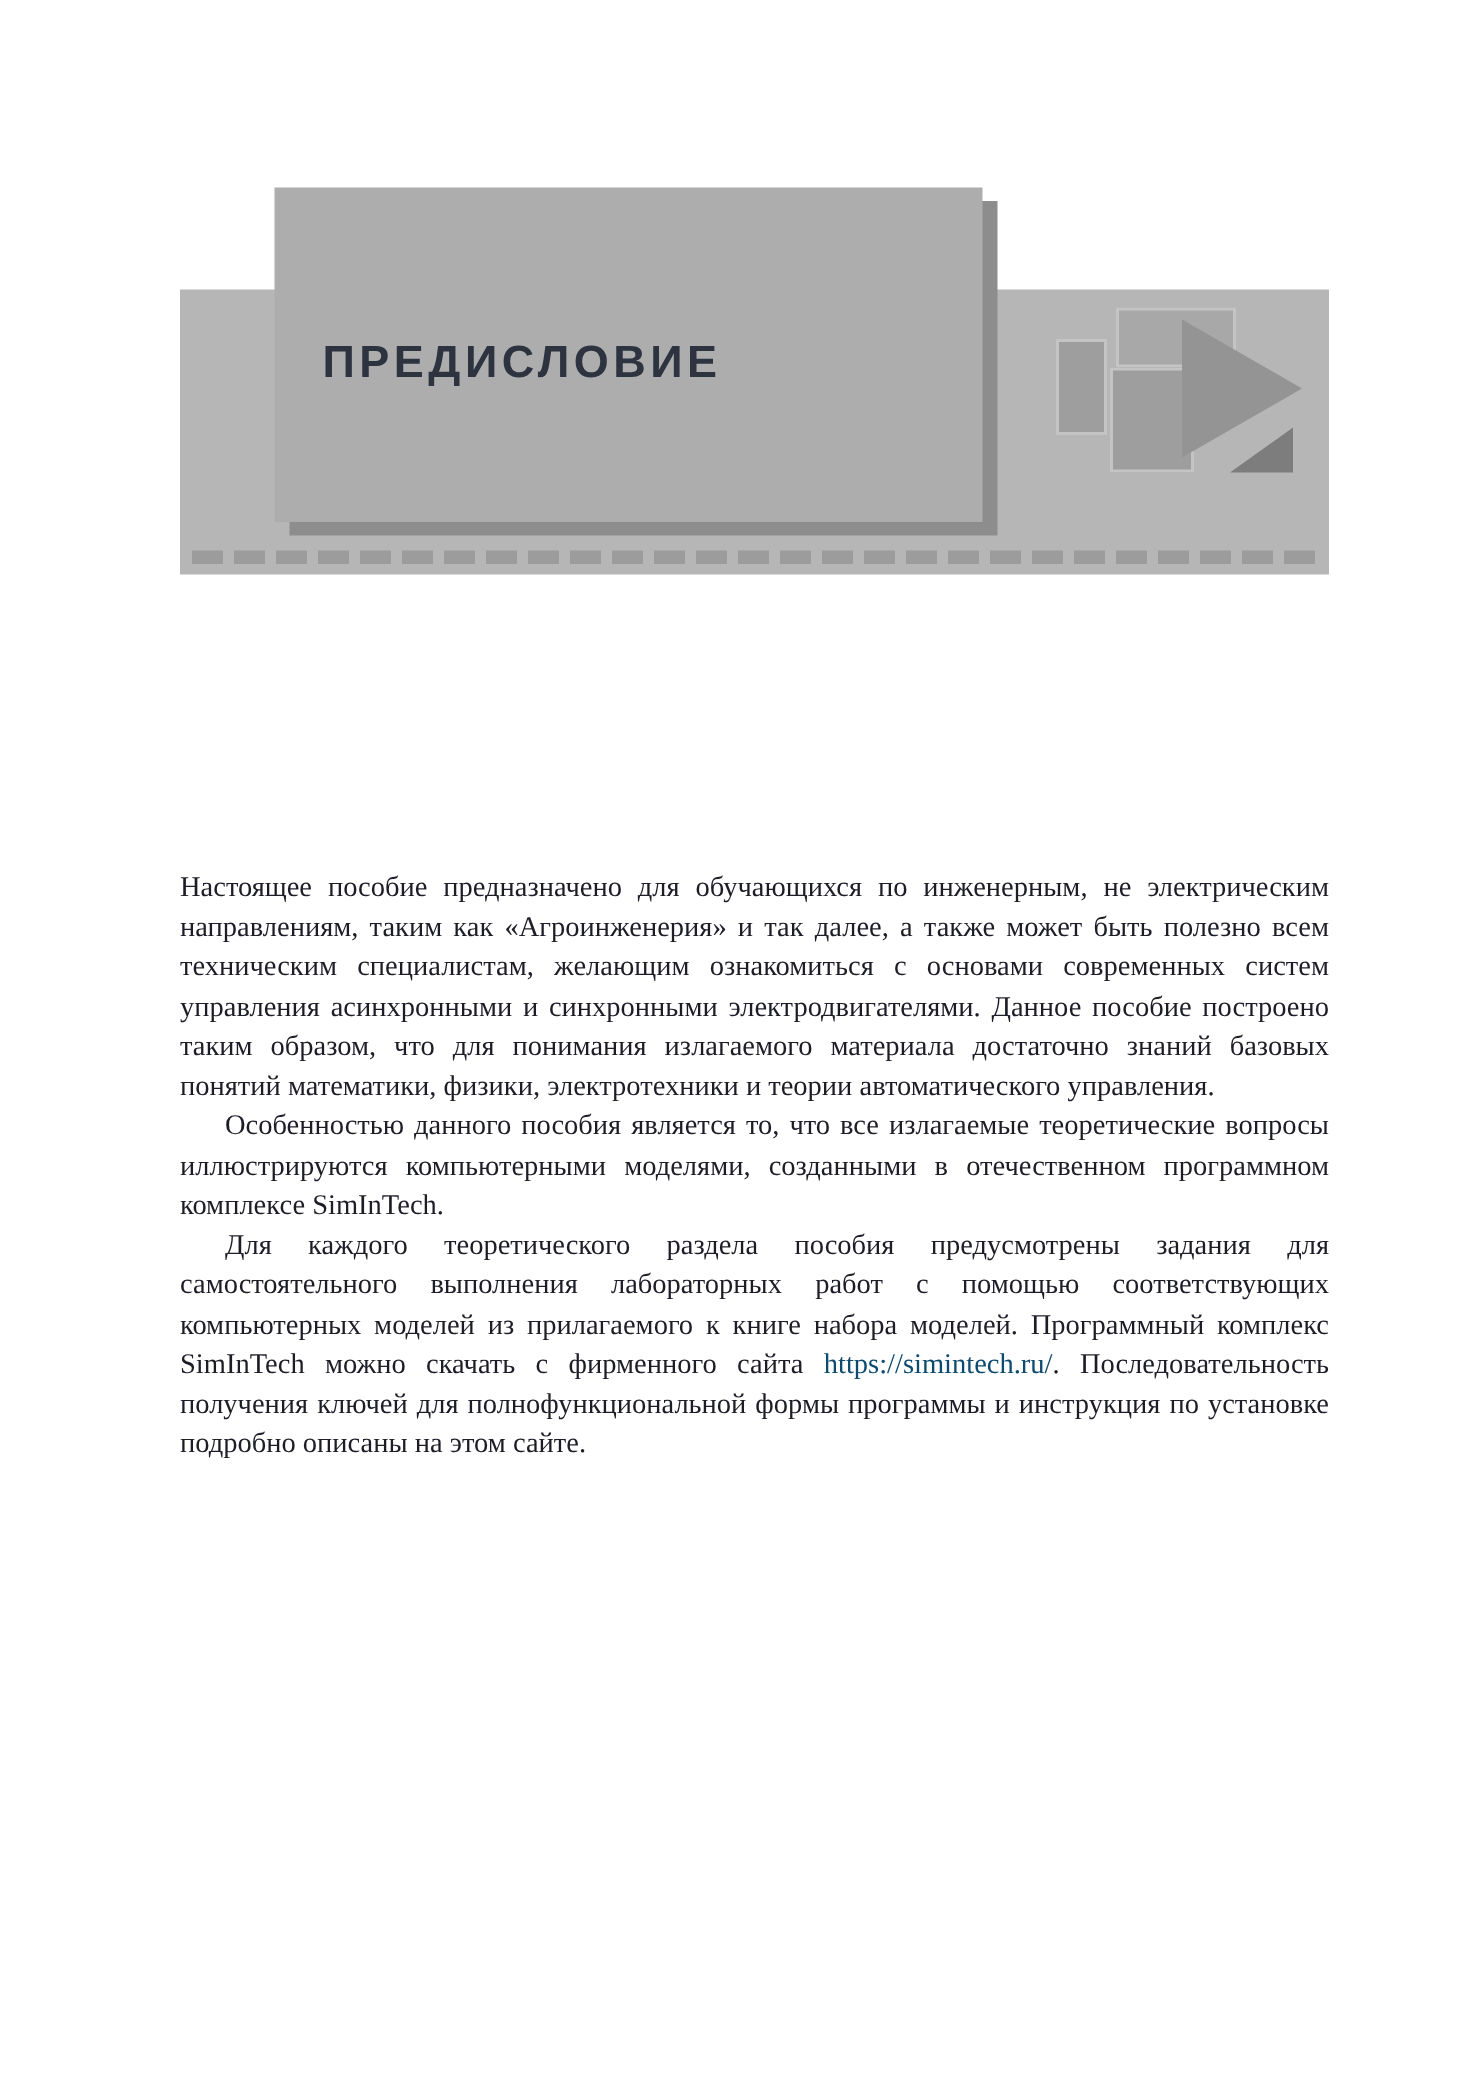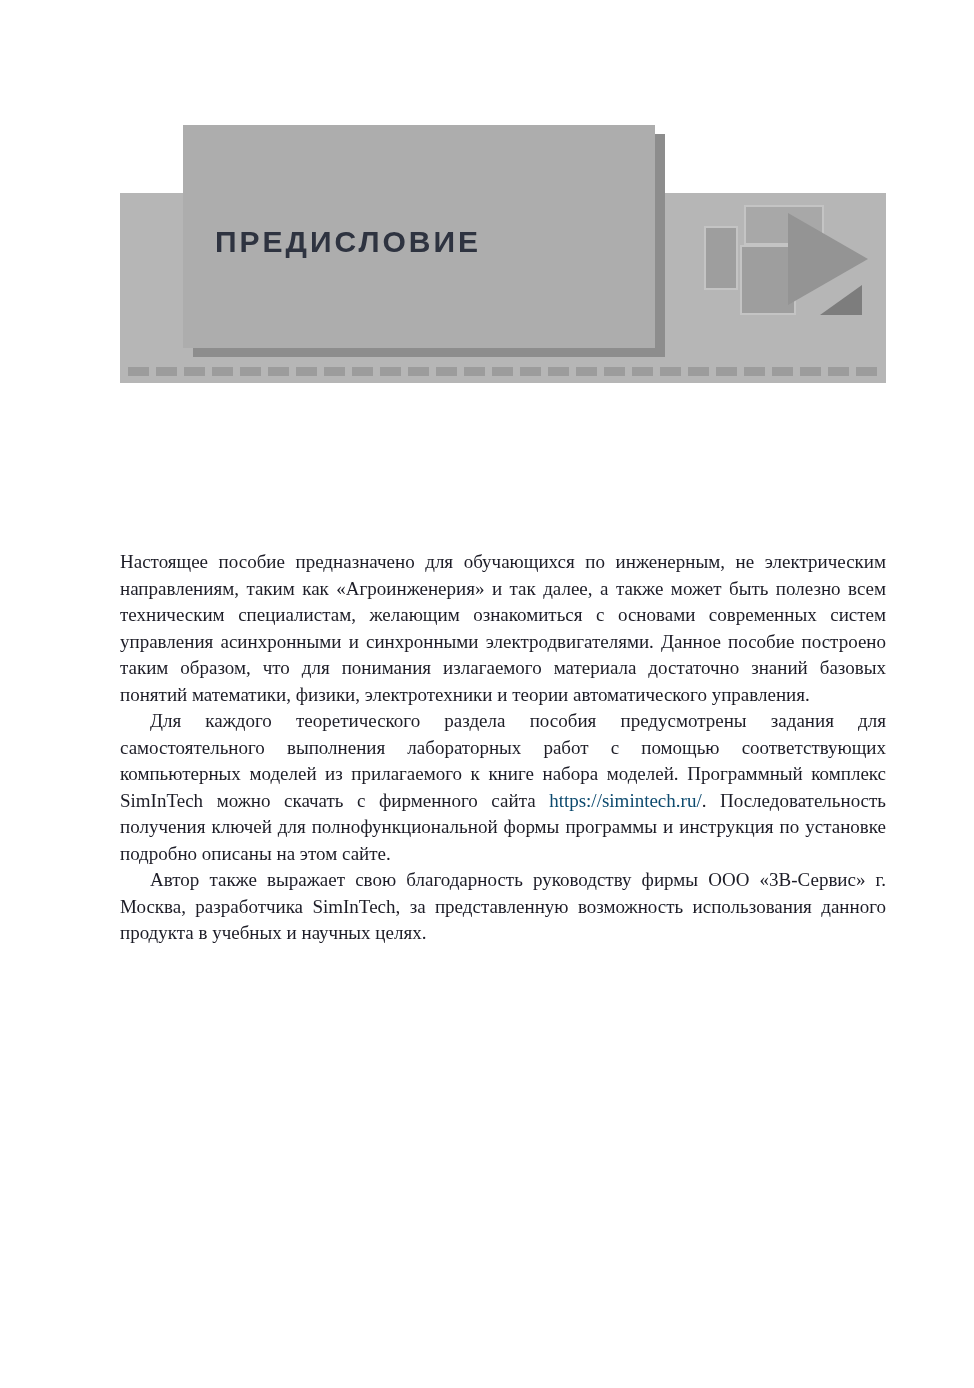--- a/index.html
+++ b/index.html
@@ -69,21 +69,21 @@
     font-weight: bold;
     font-size: 30px;
     letter-spacing: 3px;
     color: #2e3340;
   }
 
   
   .bodytext {
     position: absolute;
     left: 120px;
-    top: 549px;
+    top: 579px;
     width: 766px;
     font-size: 19px;
     line-height: 26.5px;
     color: #1d1d27;
     text-align: justify;
   }
   .bodytext p { margin: 0; text-indent: 30px; }
   .bodytext p.first { text-indent: 0; }
   .link {
     color: #0c4a6e;
@@ -104,17 +104,17 @@
     <div class="shape shape-small-triangle"></div>
     <div class="filmstrip"></div>
   </div>
 
   <div class="titlebox">
     <h1>ПРЕДИСЛОВИЕ</h1>
   </div>
 
   <div class="bodytext">
     <p class="first">Настоящее пособие предназначено для обучающихся по инженерным, не электрическим направлениям, таким как «Агроинженерия» и так далее, а также может быть полезно всем техническим специалистам, желающим ознакомиться с основами современных систем управления асинхронными и синхронными электродвигателями. Данное пособие построено таким образом, что для понимания излагаемого материала достаточно знаний базовых понятий математики, физики, электротехники и теории автоматического управления.</p>
+    <p>Особенностью данного пособия является то, что все излагаемые теоретические вопросы иллюстрируются компьютерными моделями, созданными в отечественном программном комплексе SimInTech.</p>
     <p><span>Для каждого теоретического раздела пособия предусмотрены задания для самостоятельного выполнения лабораторных работ с помощью соответствующих компьютерных моделей из прилагаемого к книге набора моделей. Программный комплекс SimInTech можно скачать с фирменного сайта </span><a class="link" href="#">https://simintech.ru/</a><span>. Последовательность получения ключей для полнофункциональной формы программы и инструкция по установке подробно описаны на этом сайте.</span></p>
-    <p>Автор также выражает свою благодарность руководству фирмы ООО «3В-Сервис» г. Москва, разработчика SimInTech, за представленную возможность использования данного продукта в учебных и научных целях.</p>
   </div>
 
 </div>
 
 </body></html>

